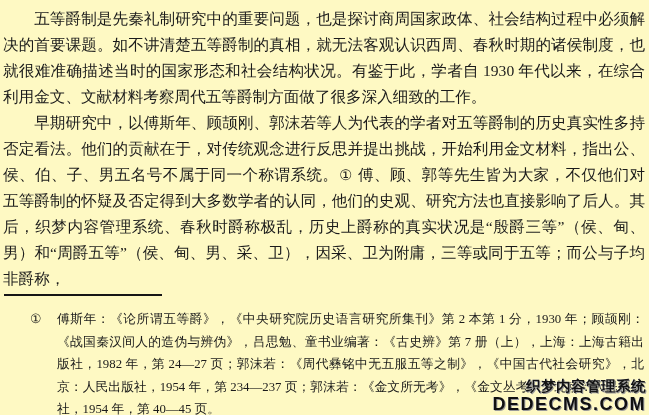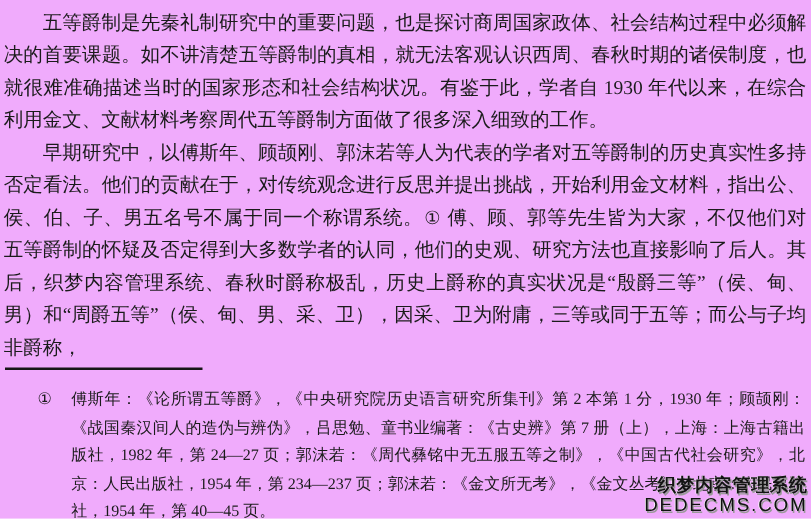--- a/index.html
+++ b/index.html
@@ -4,21 +4,21 @@
 <style>
   html, body {
     margin: 0;
     padding: 0;
     background: #ffffff;
   }
   .page {
     position: relative;
     width: 649px;
     height: 415px;
-    background: #f0abfc;
+    background: #fef9c3;
     overflow: hidden;
     color: #1b1b1b;
     font-family: "Liberation Serif", "DejaVu Serif", serif;
   }
   .main-text {
     position: absolute;
     top: 6px;
     left: 3px;
     width: 642px;
     font-size: 15.6px;
@@ -70,22 +70,22 @@
     pointer-events: none;
   }
   .wm-cn {
     font-size: 14.5px;
     font-weight: 700;
     letter-spacing: 0.5px;
     color: #141414;
     text-shadow: 1px 1px 0 #9a9a9a, -0.5px -0.5px 0 #ffffff;
   }
   .wm-en {
-    font-size: 15px;
-    font-weight: 400;
+    font-size: 18px;
+    font-weight: 700;
     letter-spacing: 1.5px;
     color: #101010;
     text-shadow: 1px 1px 0 #9a9a9a, -0.5px -0.5px 0 #ffffff;
   }
 </style>
 </head>
 <body>
 
 <div class="page">
 

